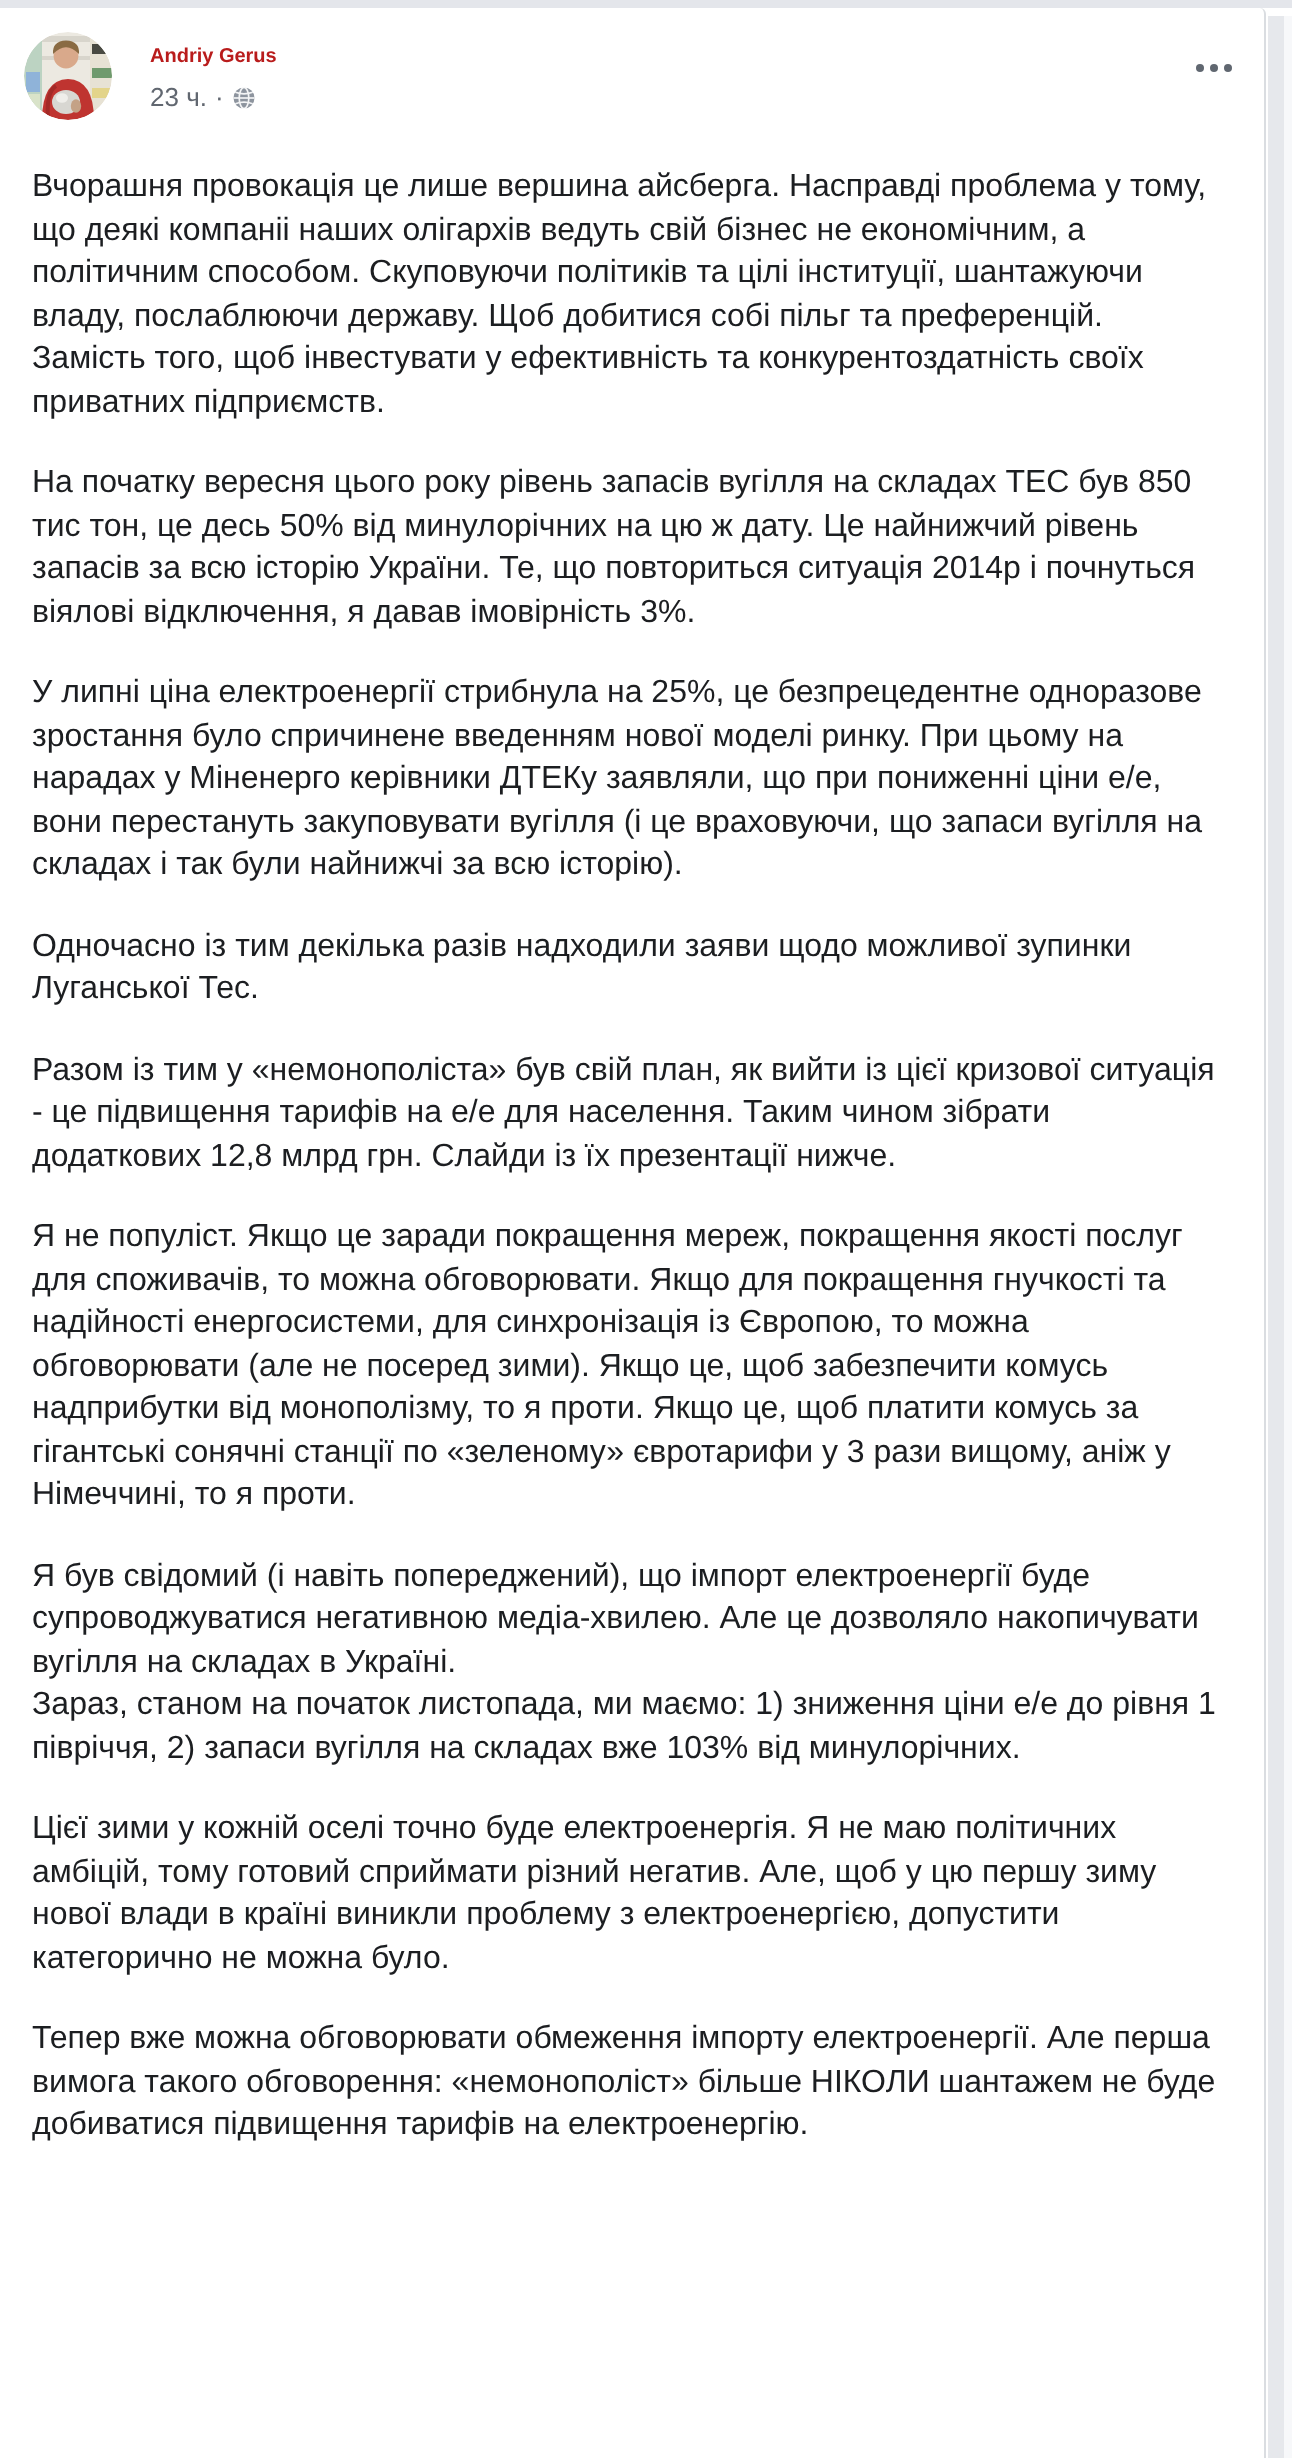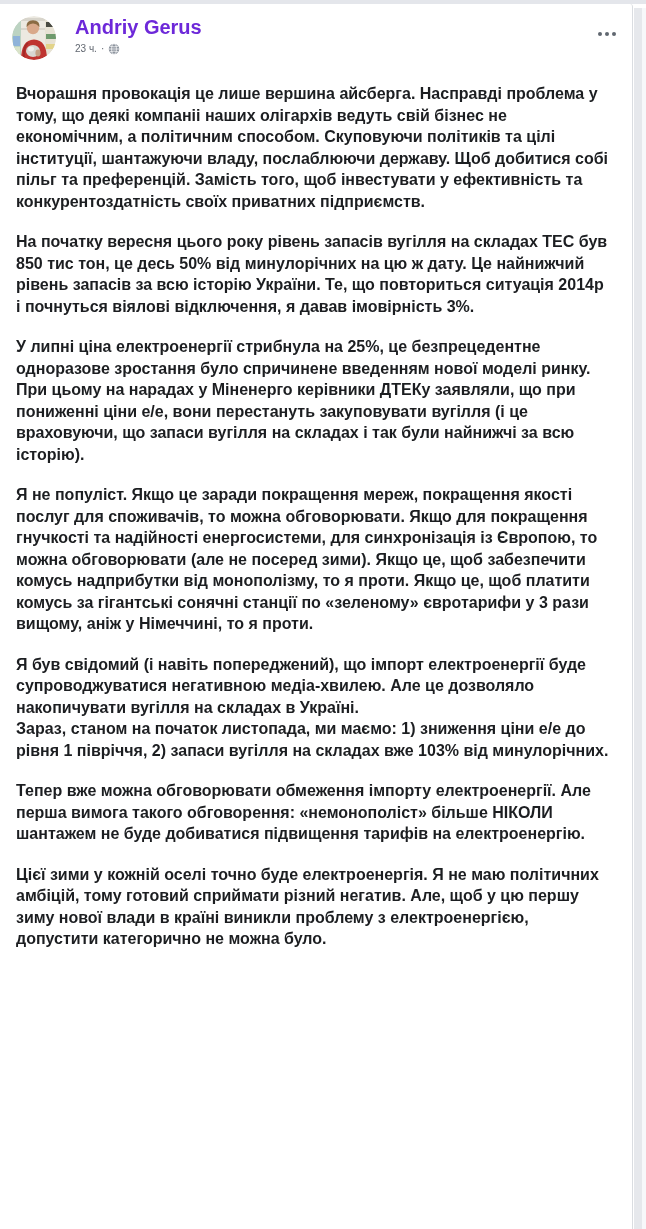--- a/index.html
+++ b/index.html
@@ -15,32 +15,32 @@
   .card{
     position:absolute;left:0;top:4px;width:633px;min-height:1225px;
     background:#ffffff;border-right:1px solid #dadde1;border-radius:0 3px 0 0;
     box-sizing:border-box;
   }
   .header{position:relative;padding:12px 12px 0 12px;display:flex;align-items:flex-start;}
   .avatar{width:44px;height:44px;border-radius:50%;overflow:hidden;flex:0 0 44px;cursor:pointer;}
   .avatar svg{display:block;}
   .header-text{margin-left:19px;padding-top:2px;}
   .author{
-    display:inline-block;font-size:20px;font-weight:bold;color:#6d28d9;
+    display:inline-block;font-size:10px;font-weight:bold;color:#b91c1c;
     text-decoration:none;line-height:19px;cursor:pointer;
   }
-  .meta{display:flex;align-items:center;margin-top:3px;font-size:10px;color:#616770;line-height:16px;}
+  .meta{display:flex;align-items:center;margin-top:3px;font-size:13px;color:#616770;line-height:16px;}
   .meta .sep{margin:0 4px;color:#616770;}
   .globe-icon{width:12px;height:12px;display:inline-block;}
   .menu-btn{
     position:absolute;top:20px;right:11px;width:28px;height:20px;
     display:flex;align-items:center;justify-content:center;cursor:pointer;
   }
   .menu-btn i{display:block;width:4px;height:4px;border-radius:50%;background:#606770;margin:0 1.5px;}
-  .post-body{margin-top:23px;padding:0 22px 0 16px;font-weight:bold;}
+  .post-body{margin-top:23px;padding:0 22px 0 16px;}
   .post-body p{
     margin:0 0 19px 0;
     font-size:16px;line-height:21.5px;color:#1c1e21;
     white-space:pre-line;
   }
 </style>
 </head>
 <body>
 
 <div class="page">
@@ -102,23 +102,25 @@
         <i></i>
         <i></i>
         <i></i>
       </div>
     </div>
 
     <div class="post-body">
       <p>Вчорашня провокація це лише вершина айсберга. Насправді проблема у тому, що деякі компаніі наших олігархів ведуть свій бізнес не економічним, а політичним способом. Скуповуючи політиків та цілі інституції, шантажуючи владу, послаблюючи державу. Щоб добитися собі пільг та преференцій. Замість того, щоб інвестувати у ефективність та конкурентоздатність своїх приватних підприємств.</p>
       <p>На початку вересня цього року рівень запасів вугілля на складах ТЕС був 850 тис тон, це десь 50% від минулорічних на цю ж дату. Це найнижчий рівень запасів за всю історію України. Те, що повториться ситуація 2014р і почнуться віялові відключення, я давав імовірність 3%.</p>
       <p>У липні ціна електроенергії стрибнула на 25%, це безпрецедентне одноразове зростання було спричинене введенням нової моделі ринку. При цьому на нарадах у Міненерго керівники ДТЕКу заявляли, що при пониженні ціни е/е, вони перестануть закуповувати вугілля (і це враховуючи, що запаси вугілля на складах і так були найнижчі за всю історію).</p>
+      <p>Одночасно із тим декілька разів надходили заяви щодо можливої зупинки Луганської Тес.</p>
+      <p>Разом із тим у «немонополіста» був свій план, як вийти із цієї кризової ситуація - це підвищення тарифів на е/е для населення. Таким чином зібрати додаткових 12,8 млрд грн. Слайди із їх презентації нижче.</p>
       <p>Я не популіст. Якщо це заради покращення мереж, покращення якості послуг для споживачів, то можна обговорювати. Якщо для покращення гнучкості та надійності енергосистеми, для синхронізація із Європою, то можна обговорювати (але не посеред зими). Якщо це, щоб забезпечити комусь надприбутки від монополізму, то я проти. Якщо це, щоб платити комусь за гігантські сонячні станції по «зеленому» євротарифи у 3 рази вищому, аніж у Німеччині, то я проти.</p>
       <p>Я був свідомий (і навіть попереджений), що імпорт електроенергії буде супроводжуватися негативною медіа-хвилею. Але це дозволяло накопичувати вугілля на складах в Україні.
 Зараз, станом на початок листопада, ми маємо: 1) зниження ціни е/е до рівня 1 півріччя, 2) запаси вугілля на складах вже 103% від минулорічних.</p>
+      <p>Цієї зими у кожній оселі точно буде електроенергія. Я не маю політичних амбіцій, тому готовий сприймати різний негатив. Але, щоб у цю першу зиму нової влади в країні виникли проблему з електроенергією, допустити категорично не можна було.</p>
       <p>Тепер вже можна обговорювати обмеження імпорту електроенергії. Але перша вимога такого обговорення: «немонополіст» більше НІКОЛИ шантажем не буде добиватися підвищення тарифів на електроенергію.</p>
-      <p>Цієї зими у кожній оселі точно буде електроенергія. Я не маю політичних амбіцій, тому готовий сприймати різний негатив. Але, щоб у цю першу зиму нової влади в країні виникли проблему з електроенергією, допустити категорично не можна було.</p>
     </div>
   </div>
 
   <div class="right-gutter"></div>
   <div class="right-edge"></div>
 </div>
 
 </body></html>

